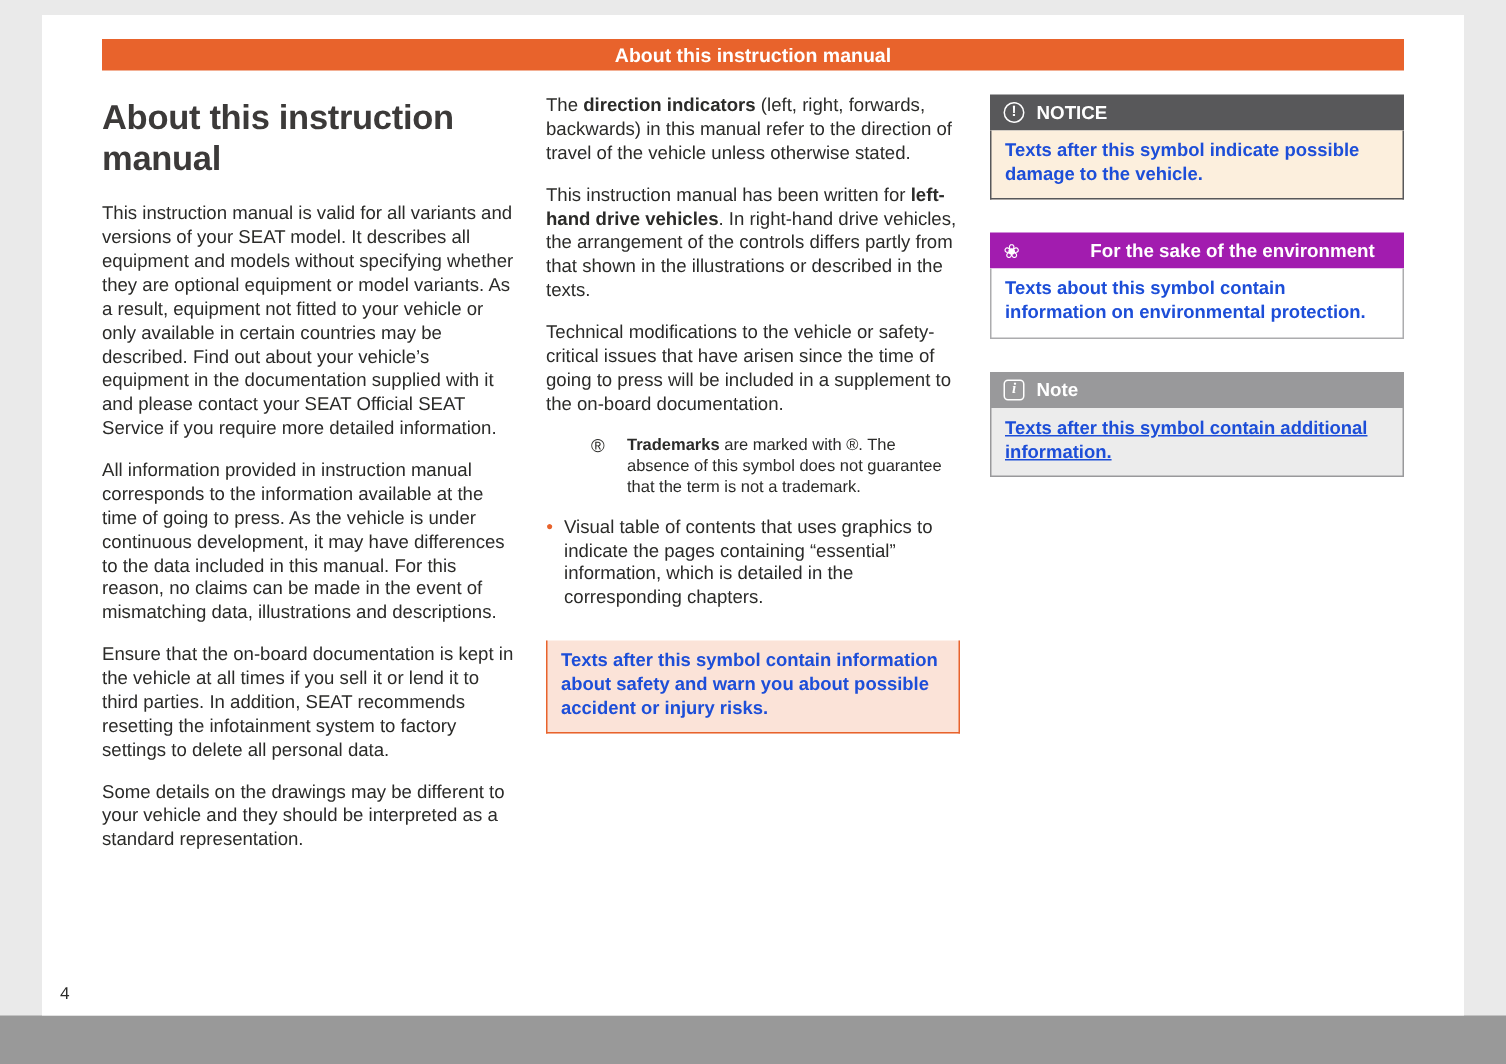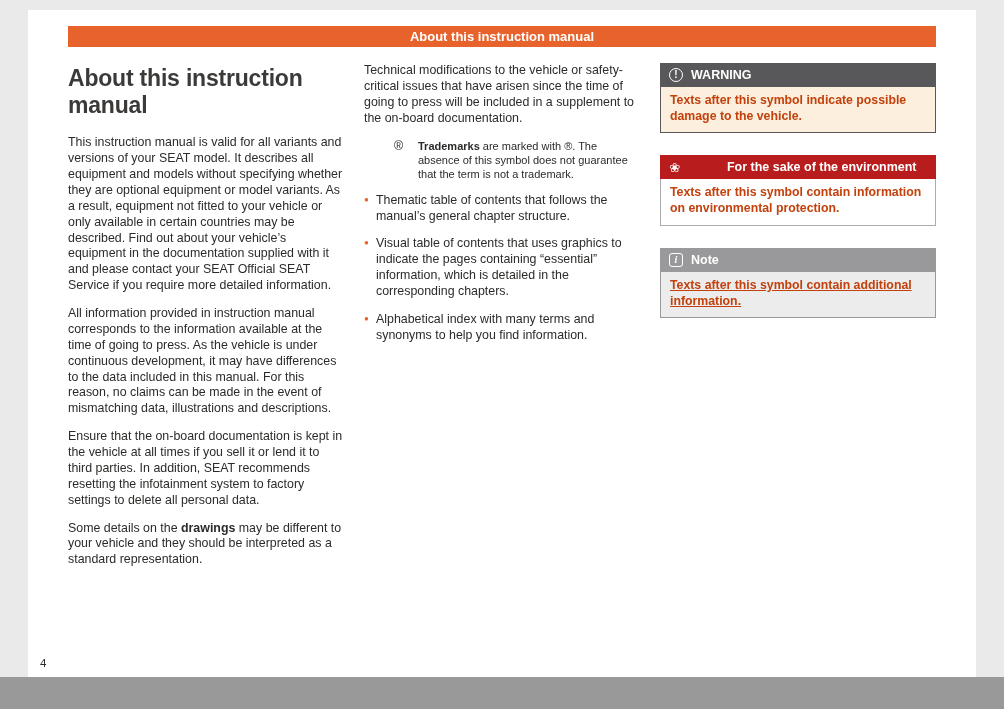--- a/index.html
+++ b/index.html
@@ -75,29 +75,29 @@
     color:#ffffff; font-weight:bold;
     font-size:12.5px;
     padding:4px 9px;
     height:24px;
   }
   .infobox-body {
     font-weight:bold;
     font-size:12.3px;
     line-height:1.28;
     padding:6px 9px 8px 9px;
-    color:#c2410c;
+    color:#1d4ed8;
     border:1px solid;
     border-top:none;
   }
   .warning-header { background:#E8632C; }
   .warning-body   { background:#FBE3D8; border-color:#E8632C; }
   .notice-header  { background:#58585A; }
   .notice-body    { background:#FCEFDD; border-color:#58585A; }
-  .env-header     { background:#b91c1c;gap:47px; }
+  .env-header     { background:#a21caf;gap:47px; }
   .env-body       { background:#FFFFFF; border-color:#ACACAE; }
   .note-header    { background:#99999B; }
   .note-body      { background:#ECECEC; border-color:#99999B;text-decoration:underline; }
 
   .glyph { font-family:"DejaVu Sans", sans-serif; }
   .icon-warning::before { content:"⚠"; font-size:14px; line-height:1; }
   .icon-circle {
     display:inline-flex; align-items:center; justify-content:center;
     width:14px; height:14px;
     border:1.5px solid #fff;
@@ -128,56 +128,57 @@
       <span>About this instruction manual</span>
     </div>
 
     <div class="columns">
 
       <div class="col">
         <h1 class="section-title">About this instruction manual</h1>
         <p class="para"><span>This instruction manual is valid for all variants and versions of your SEAT model. It describes all equipment and models without specifying whether they are optional equipment or model variants. As a result, equipment not fitted to your vehicle or only available in certain countries may be described. Find out about your vehicle’s equipment in the documentation supplied with it and please contact your SEAT Official SEAT Service if you require more detailed information.</span></p>
         <p class="para"><span>All information provided in instruction manual corresponds to the information available at the time of going to press. As the vehicle is under continuous development, it may have differences to the data included in this manual. For this reason, no claims can be made in the event of mismatching data, illustrations and descriptions.</span></p>
         <p class="para"><span>Ensure that the on-board documentation is kept in the vehicle at all times if you sell it or lend it to third parties. In addition, SEAT recommends resetting the infotainment system to factory settings to delete all personal data.</span></p>
-        <p class="para"><span>Some details on the </span><span style="font-weight: bold; margin-top: 19px;">drawings</span><span> may be different to your vehicle and they should be interpreted as a standard representation.</span></p>
+        <p class="para"><span>Some details on the </span><span style="font-weight: normal; margin-top: 19px;">drawings</span><span> may be different to your vehicle and they should be interpreted as a standard representation.</span></p>
       </div>
 
       <div class="col">
+        <p class="para"><span>The </span><span style="font-weight: bold;">direction indicators</span><span> (left, right, forwards, backwards) in this manual refer to the direction of travel of the vehicle unless otherwise stated.</span></p>
+        <p class="para"><span>This instruction manual has been written for </span><span style="font-weight: bold;">left-hand drive vehicles</span><span>. In right-hand drive vehicles, the arrangement of the controls differs partly from that shown in the illustrations or described in the texts.</span></p>
         <p class="para"><span>Technical modifications to the vehicle or safety-critical issues that have arisen since the time of going to press will be included in a supplement to the on-board documentation.</span></p>
 
         <div class="tm-row">
           <span class="tm-marker">®</span>
           <span class="tm-text"><span style="font-weight: bold;">Trademarks</span><span> are marked with ®. The absence of this symbol does not guarantee that the term is not a trademark.</span></span>
         </div>
 
 
-        <div class="bullet-item">Thematic table of contents that follows the manual’s general chapter structure.</div>
         <div class="bullet-item">Visual table of contents that uses graphics to indicate the pages containing “essential” information, which is detailed in the corresponding chapters.</div>
-        <div class="bullet-item">Alphabetical index with many terms and synonyms to help you find information.</div>
 
         <div class="infobox" style="margin-top:20px;">
+          <div class="infobox-body warning-body">Texts after this symbol contain information about safety and warn you about possible accident or injury risks.</div>
         </div>
       </div>
 
       <div class="col">
 
         <div class="infobox">
           <div class="infobox-header notice-header">
             <span class="icon-circle">!</span>
-            <span>WARNING</span>
+            <span>NOTICE</span>
           </div>
           <div class="infobox-body notice-body">Texts after this symbol indicate possible damage to the vehicle.</div>
         </div>
 
         <div class="infobox">
           <div class="infobox-header env-header">
             <span class="glyph icon-flower"></span>
             <span>For the sake of the environment</span>
           </div>
-          <div class="infobox-body env-body">Texts after this symbol contain information on environmental protection.</div>
+          <div class="infobox-body env-body">Texts about this symbol contain information on environmental protection.</div>
         </div>
 
         <div class="infobox">
           <div class="infobox-header note-header">
             <span class="icon-circle icon-square">i</span>
             <span>Note</span>
           </div>
           <div class="infobox-body note-body">Texts after this symbol contain additional information.</div>
         </div>
 

